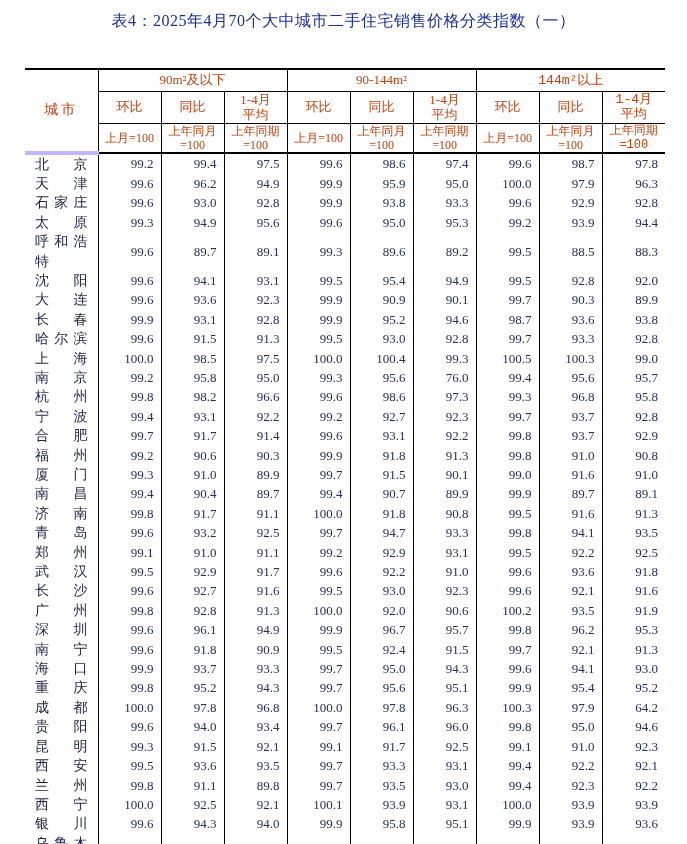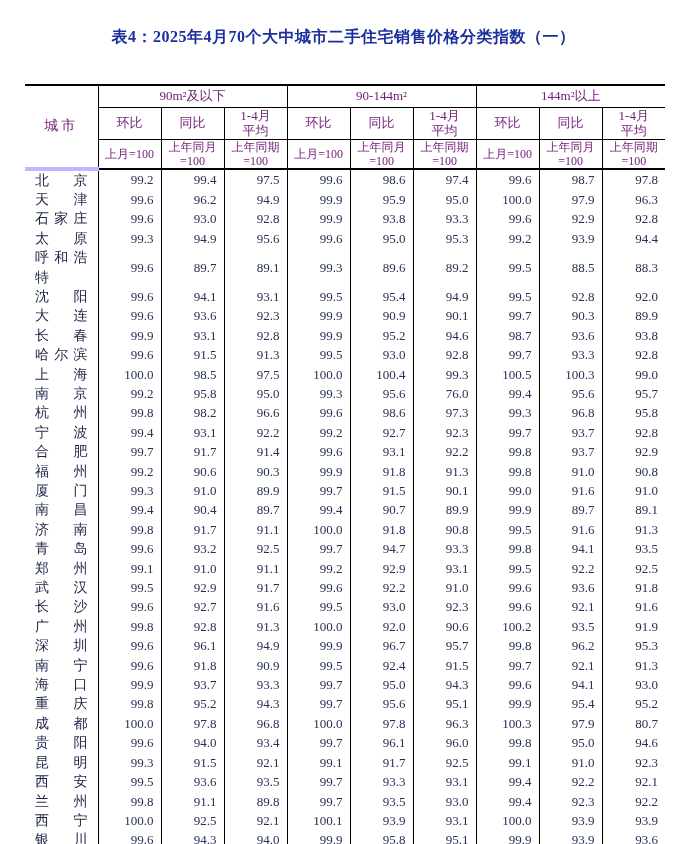--- a/index.html
+++ b/index.html
@@ -5,43 +5,42 @@
   html,body { margin:0; padding:0; }
   body {
     width:687px; height:844px; background:#ffffff; overflow:hidden;
     font-family:"Liberation Serif","DejaVu Serif",serif;
     color:#263056;
   }
   .title {
     padding-top:11px;
     text-align:center;
     font-size:16px;
-    font-weight:bold;
+    font-weight:normal;
     color:#1a2f9e;
     letter-spacing:0.5px;
-    margin-top:16px;
   }
   table.idx {
     border-collapse:collapse;
     table-layout:fixed;
     width:640px;
     margin:36px 0 0 25px;
     border-top:2px solid #000;
     border-bottom:2px solid #000;
   }
   th, td { padding:0; font-weight:normal; }
   thead th {
     border-right:1px solid #000;
     border-bottom:1px solid #000;
     font-size:13px;
     text-align:center;
     vertical-align:middle;
-    color:#701a75;
-  }
-  thead th:last-child { border-right:none; }
+    color:#c2410c;
+  }
+  thead th:last-child { border-right:none;font-family:Liberation Mono, monospace; }
   thead tr.base-row th { border-bottom:2px solid #000; font-size:12px; white-space:pre-line; line-height:14px; }
   thead tr.group-row { height:22px; }
   thead tr.metric-row { height:32px;margin-top:28px; }
   thead tr.base-row { height:24px; }
   th.city-h {
     font-size:14px;
     letter-spacing:3px;
     border-bottom:4px solid #c4b5fd;
   }
   thead th.ml { white-space:pre-line; line-height:15px;text-align:center; }
@@ -448,21 +447,21 @@
       <tr>
         <td class="city">成都</td>
         <td class="num">100.0</td>
         <td class="num">97.8</td>
         <td class="num">96.8</td>
         <td class="num">100.0</td>
         <td class="num">97.8</td>
         <td class="num">96.3</td>
         <td class="num">100.3</td>
         <td class="num">97.9</td>
-        <td class="num">80.7</td>
+        <td class="num">64.2</td>
       </tr>
       <tr>
         <td class="city">贵阳</td>
         <td class="num">99.6</td>
         <td class="num">94.0</td>
         <td class="num">93.4</td>
         <td class="num">99.7</td>
         <td class="num">96.1</td>
         <td class="num">96.0</td>
         <td class="num">99.8</td>

